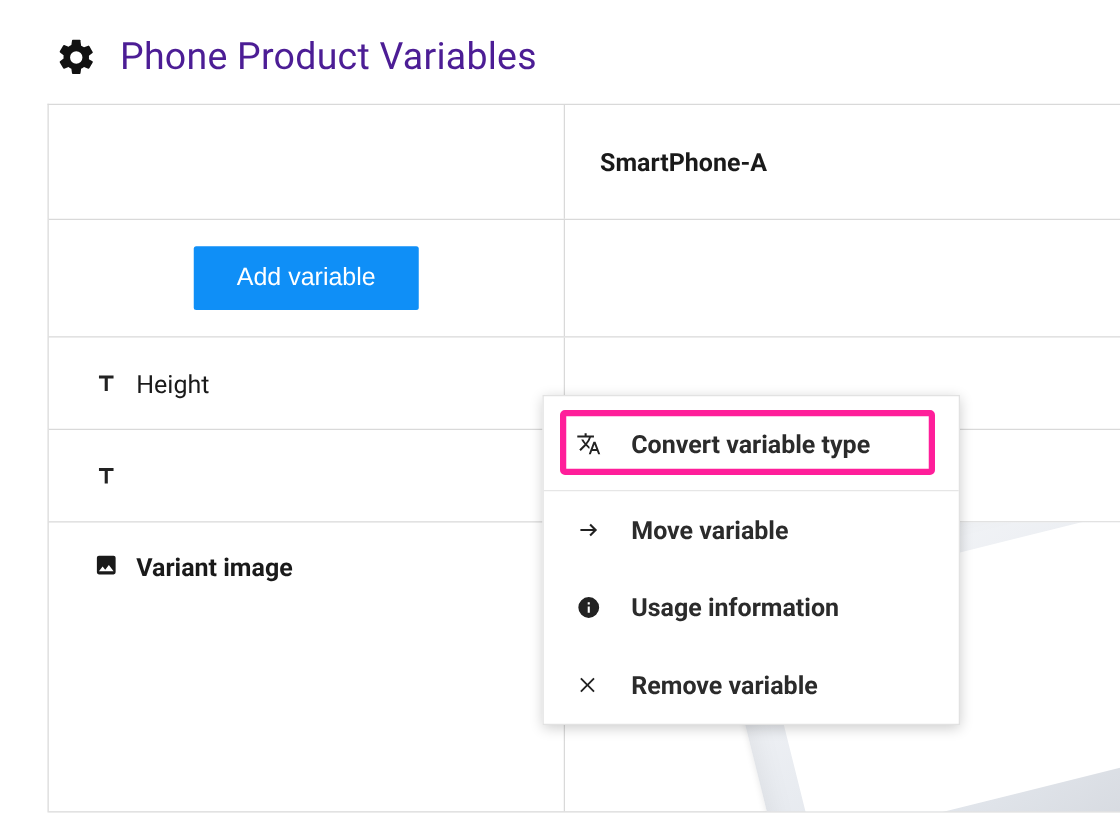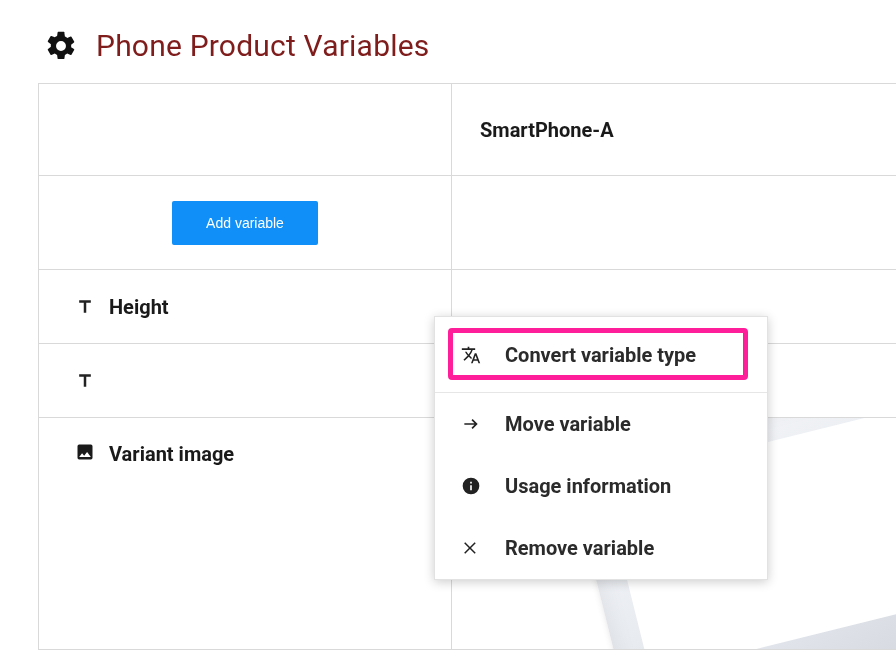--- a/index.html
+++ b/index.html
@@ -18,21 +18,21 @@
   }
   .title-row .gear {
     width: 34px;
     height: 34px;
     margin-right: 18px;
     color: #111;
   }
   .title-row h1 {
     font-size: 30px;
     font-weight: 400;
-    color: #7f1d1d;
+    color: #4c1d95;
     letter-spacing: 0.2px;
   }
   .table {
     margin-left: 38px;
     border: 1px solid #d9d9d9;
     border-bottom: none;
     border-right: none;
     width: 900px;
   }
   .row {
@@ -52,28 +52,28 @@
     padding-left: 28px;
   }
   .row.header { height: 92px; }
   .row.header .cell-right { font-weight: 700; font-size: 20px; color: #1a1a1a; }
   .row.add { height: 94px; }
   .row.add .cell-left { justify-content: center; padding-left:0; }
   .add-btn {
     background: #0f8ff7;
     color: #fff;
     border: none;
-    font-size: 14px;
+    font-size: 20px;
     padding: 14px 34px;
     border-radius: 2px;
     cursor: pointer;
     font-weight: 400;
   }
   .row.variable { height: 74px; }
-  .row.variable .cell-left { padding-left: 36px; font-weight: 700; font-size: 20px; color: #1a1a1a; }
+  .row.variable .cell-left { padding-left: 36px; font-weight: 400; font-size: 20px; color: #1a1a1a; }
   .row.variable .type-icon { margin-right: 14px; color: #222; display:flex; align-items:center; }
   .row.image-row { height: 232px; }
   .row.image-row .cell-left { align-items: flex-start; padding-top: 24px; padding-left: 36px; font-weight: 700; font-size: 20px; color: #1a1a1a; }
   .row.image-row .type-icon { margin-right: 14px; }
   .row.image-row .cell-right { padding: 0; position: relative; overflow: hidden; }
 
   
   .phone-placeholder {
     position: absolute;
     right: -120px;

